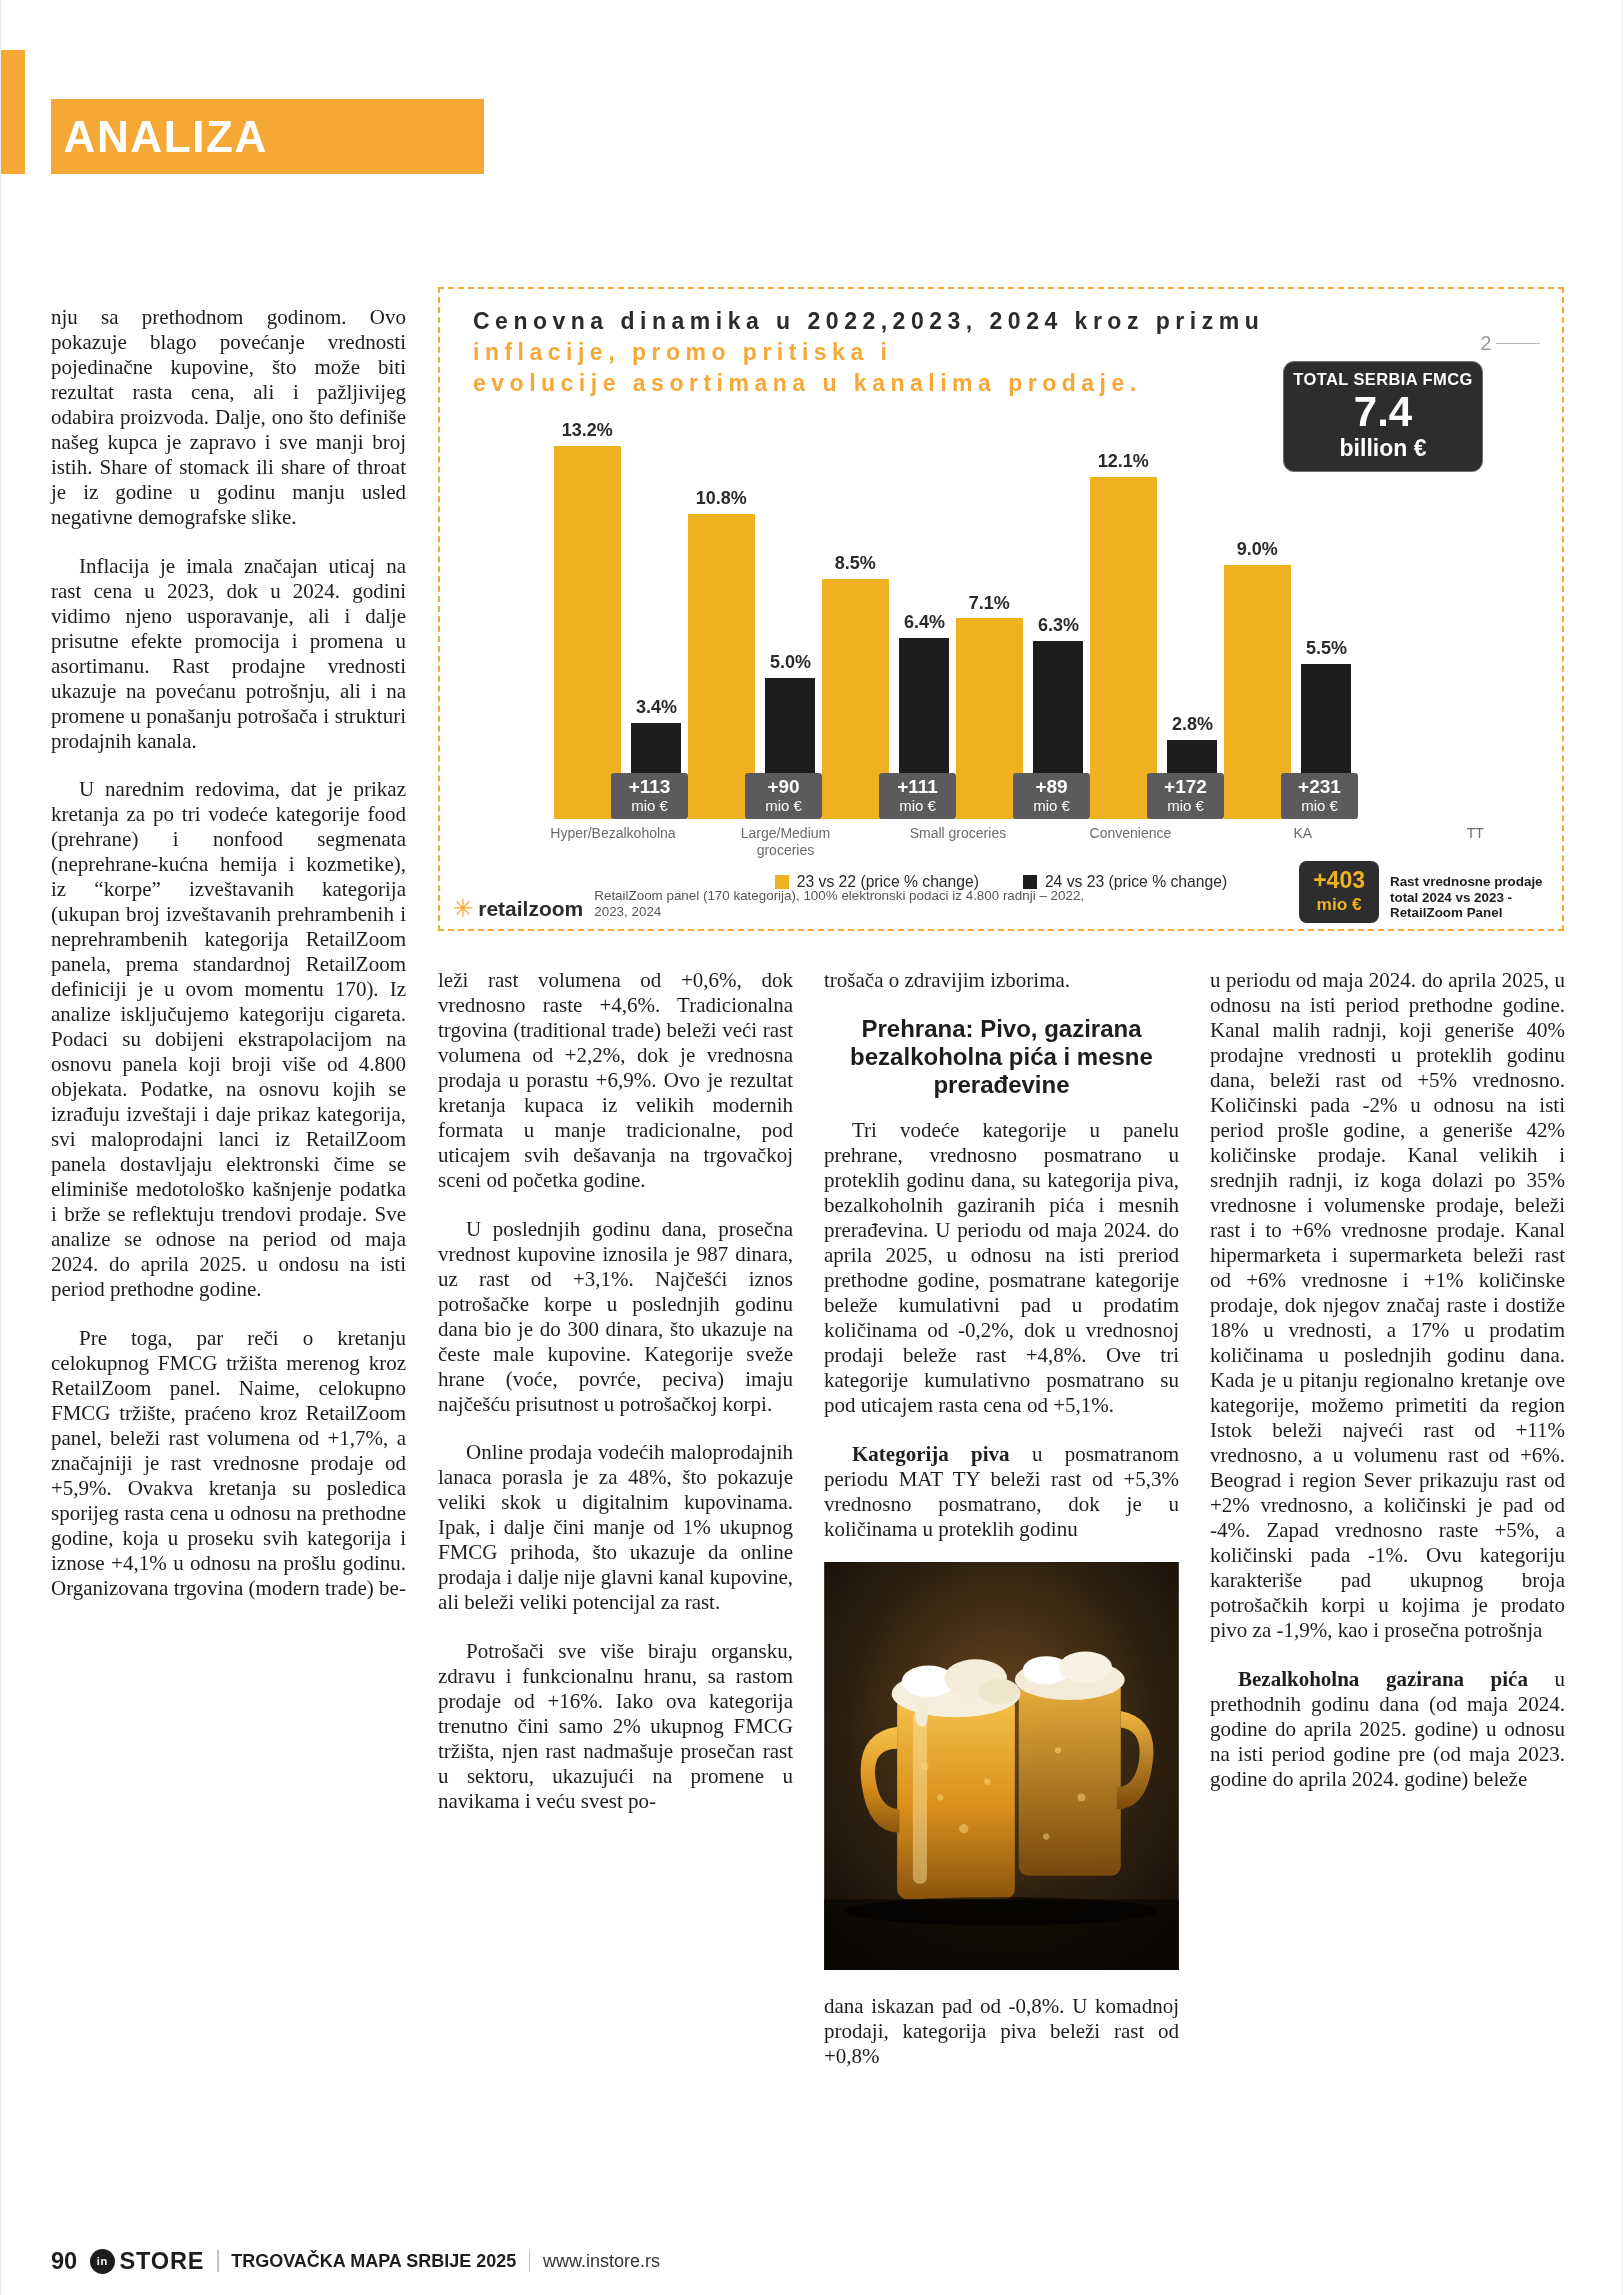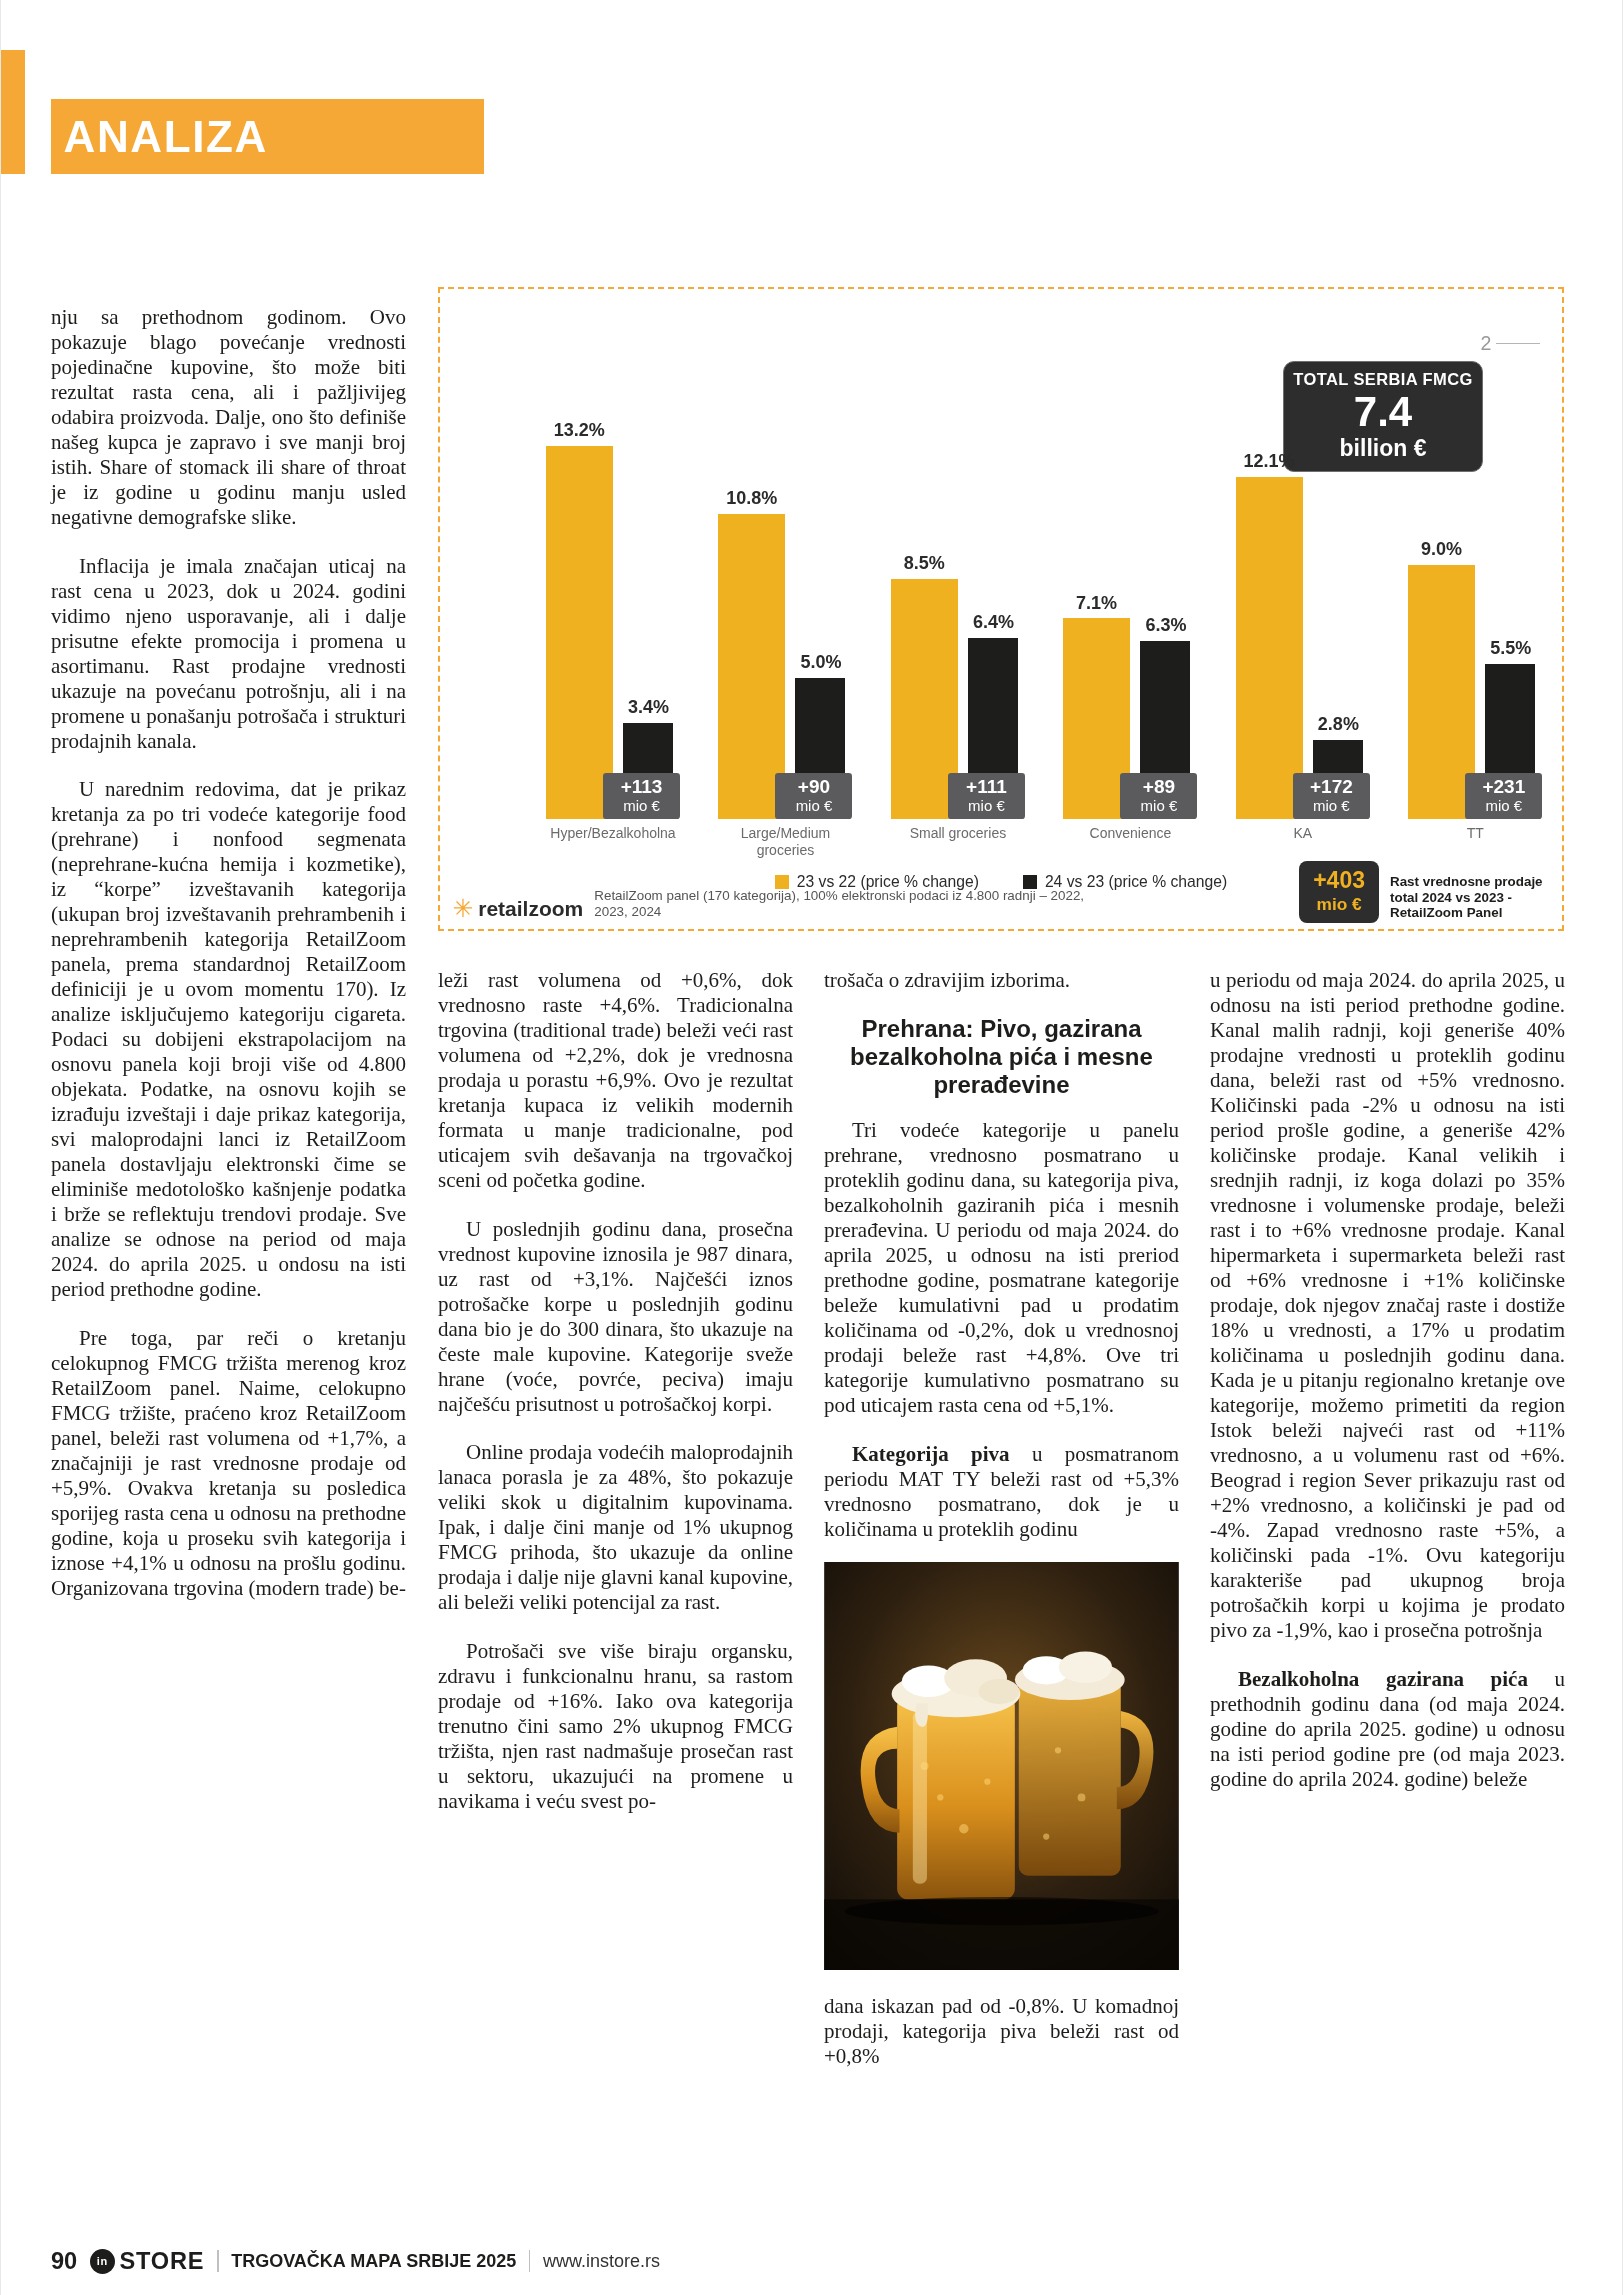--- a/index.html
+++ b/index.html
@@ -46,22 +46,22 @@
   .fig-line { display:inline-block; width:44px; height:1.6px; background:#b5b5b5; margin-left:4.7px; }
   .total-box {
     position:absolute; top:72px; right:79px; width:198px;
     background:#2d2d2d; border:1.6px solid #6f6f6f; border-radius:11px;
     color:#fff; text-align:center; padding:7.9px 0 9.4px 0;
   }
   .tb-label { font-size:16.5px; font-weight:bold; letter-spacing:0.4px; }
   .tb-value { font-size:42px; font-weight:bold; line-height:46px; }
   .tb-unit  { font-size:23px; font-weight:bold; }
   .bars {
-    position:absolute; left:106px; right:19.6px; bottom:110px; height:440px;
-    display:flex; justify-content:space-between; align-items:flex-end;
+    position:absolute; left:114px; right:19.6px; bottom:110px; height:440px;
+    display:flex; align-items:flex-end;
   }
   .bar-group { position:relative; width:134px; height:100%; }
   .bar { position:absolute; bottom:0; }
   .bar.by { left:0;   width:67px; }
   .bar.bb { left:77px; width:50px; }
   .bar-label { position:absolute; font-weight:bold; font-size:18px; color:#2b2b2b; text-align:center; }
   .bar-label.yl { left:-6.3px; width:79px; }
   .bar-label.bl { left:68px; width:69px; }
   .badge {
     position:absolute; left:57px; bottom:0; width:77px; padding:3.9px 0 4.7px 0;
@@ -114,20 +114,25 @@
 <body>
 
 <div class="page">
 
   <div class="left-accent"></div>
   <div class="section-banner">
     <span>ANALIZA</span>
   </div>
 
   <div class="chart">
+    <div class="chart-title">
+      <div class="t1">Cenovna dinamika u 2022,2023, 2024 kroz prizmu</div>
+      <div class="t2">inflacije, promo pritiska i</div>
+      <div class="t3">evolucije asortimana u kanalima prodaje.</div>
+    </div>
 
     <div class="fig-number">
       <span>2</span>
       <span class="fig-line"></span>
     </div>
 
     <div class="total-box">
       <div class="tb-label">TOTAL SERBIA FMCG</div>
       <div class="tb-value">7.4</div>
       <div class="tb-unit">billion €</div>

